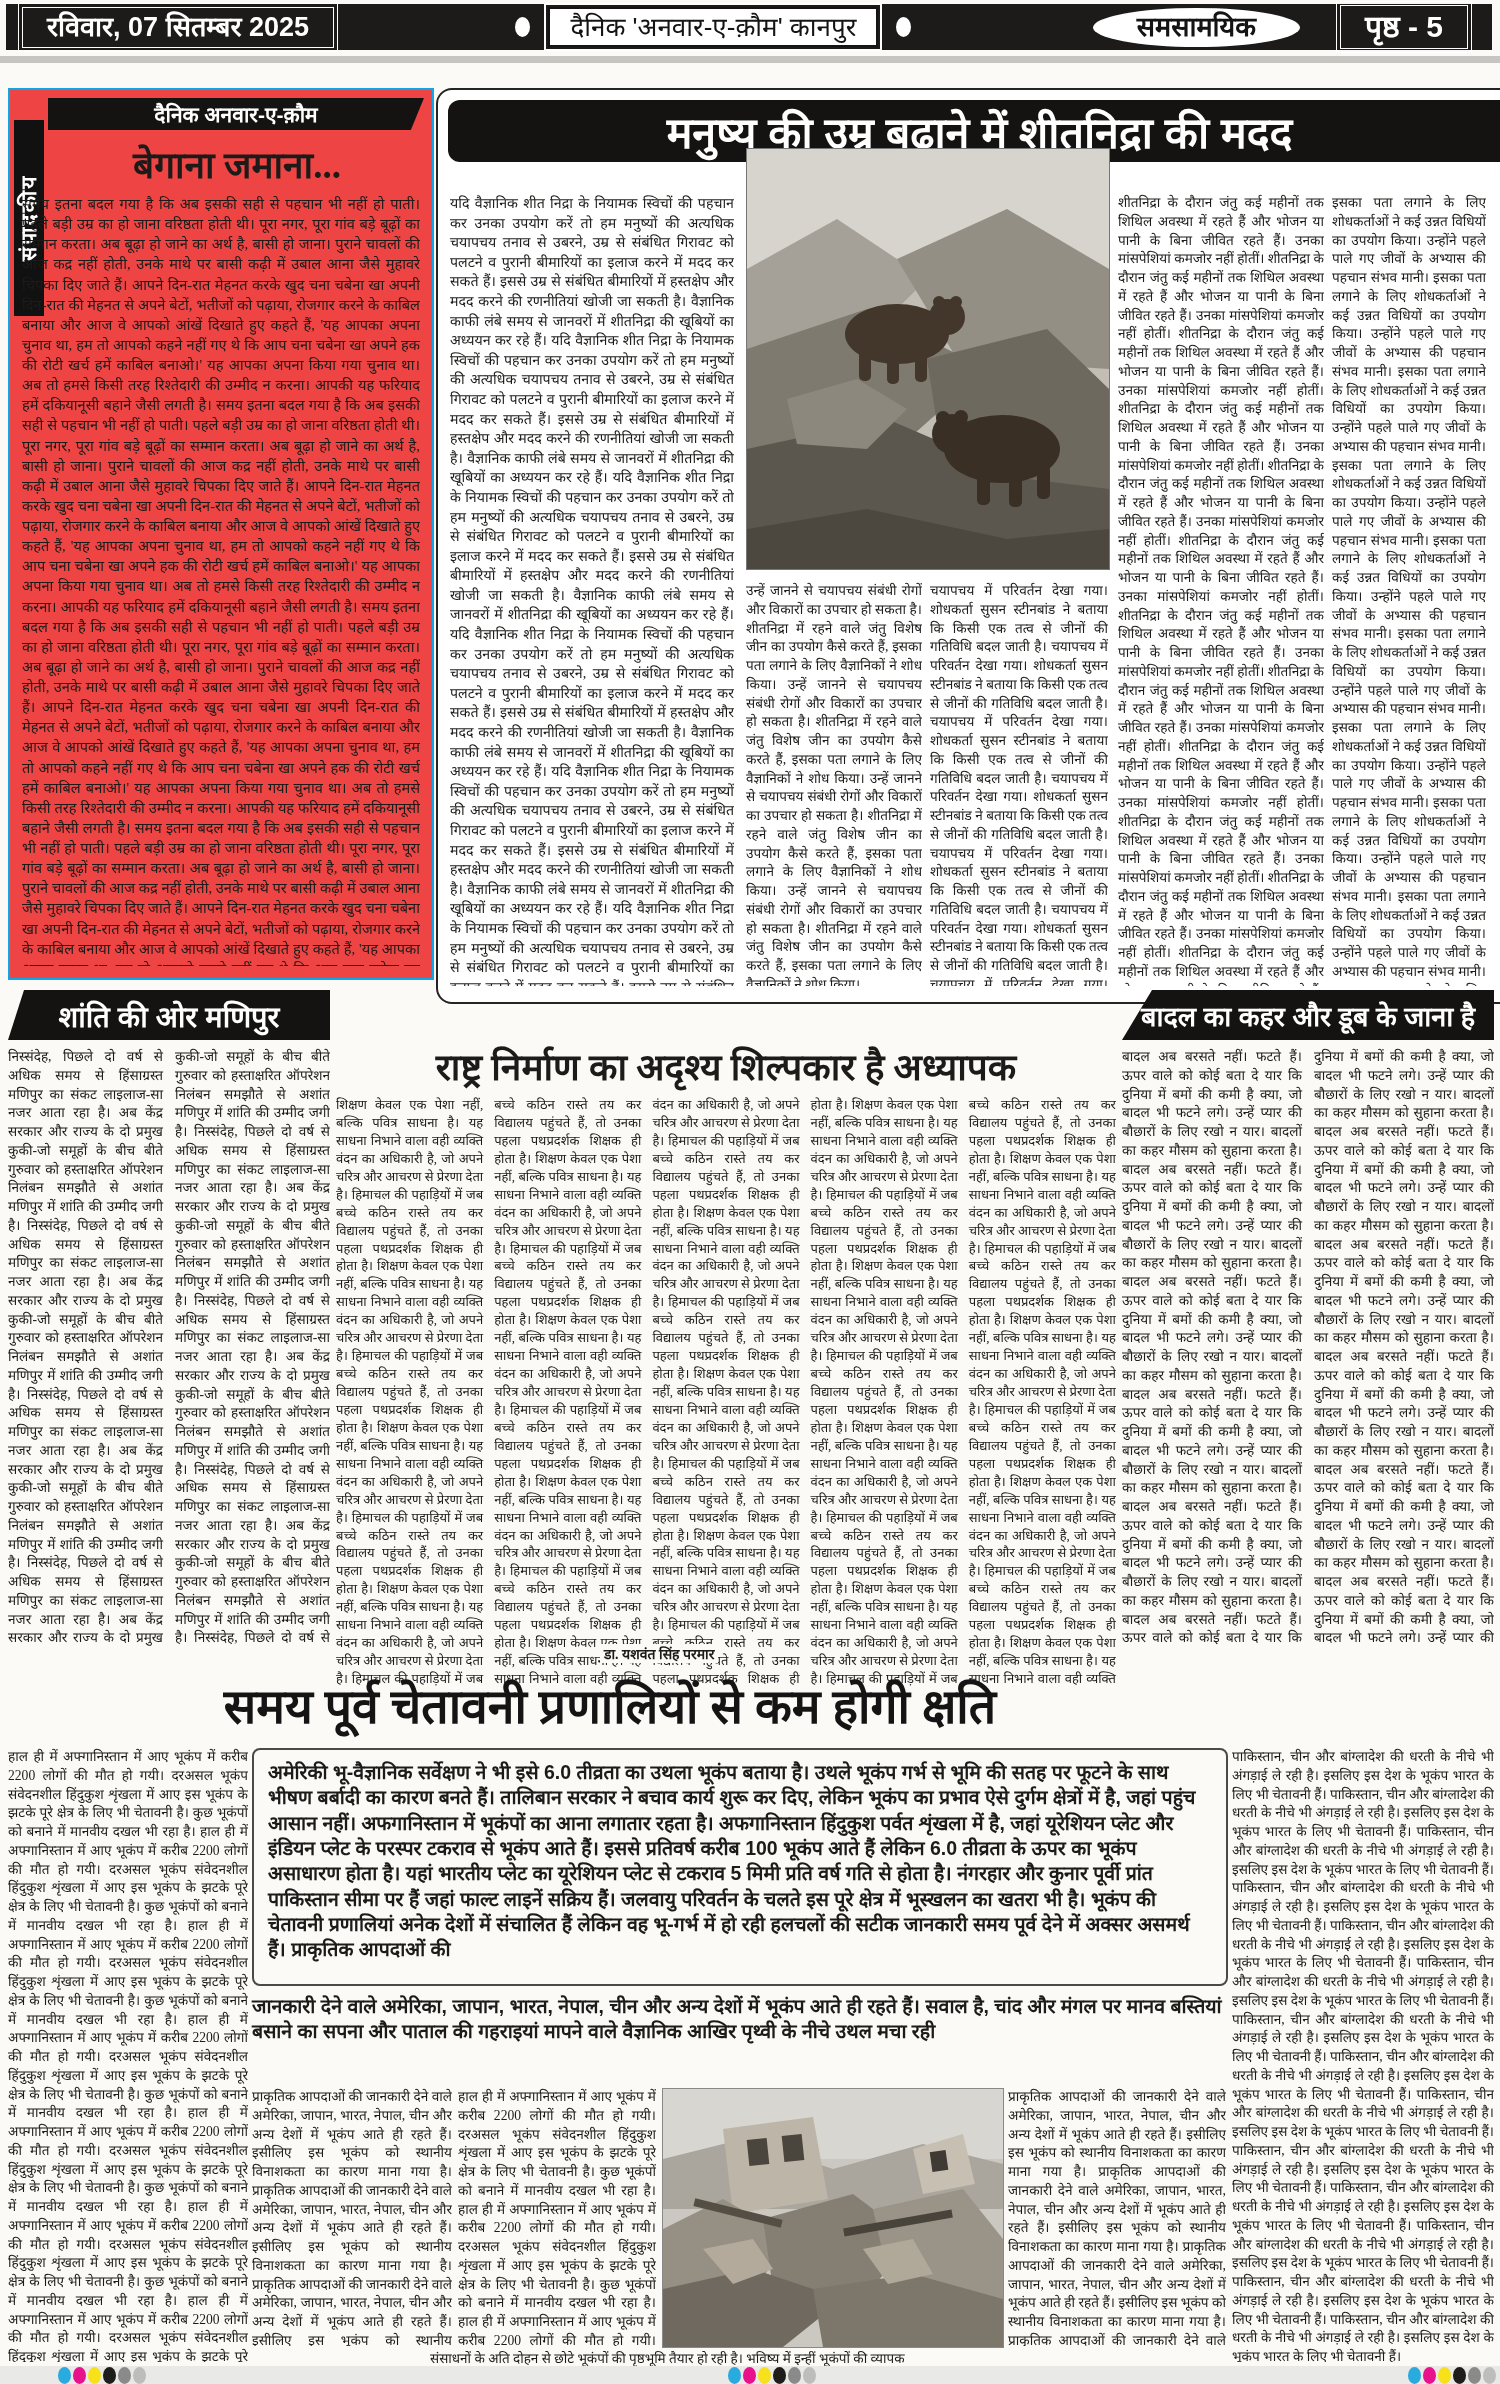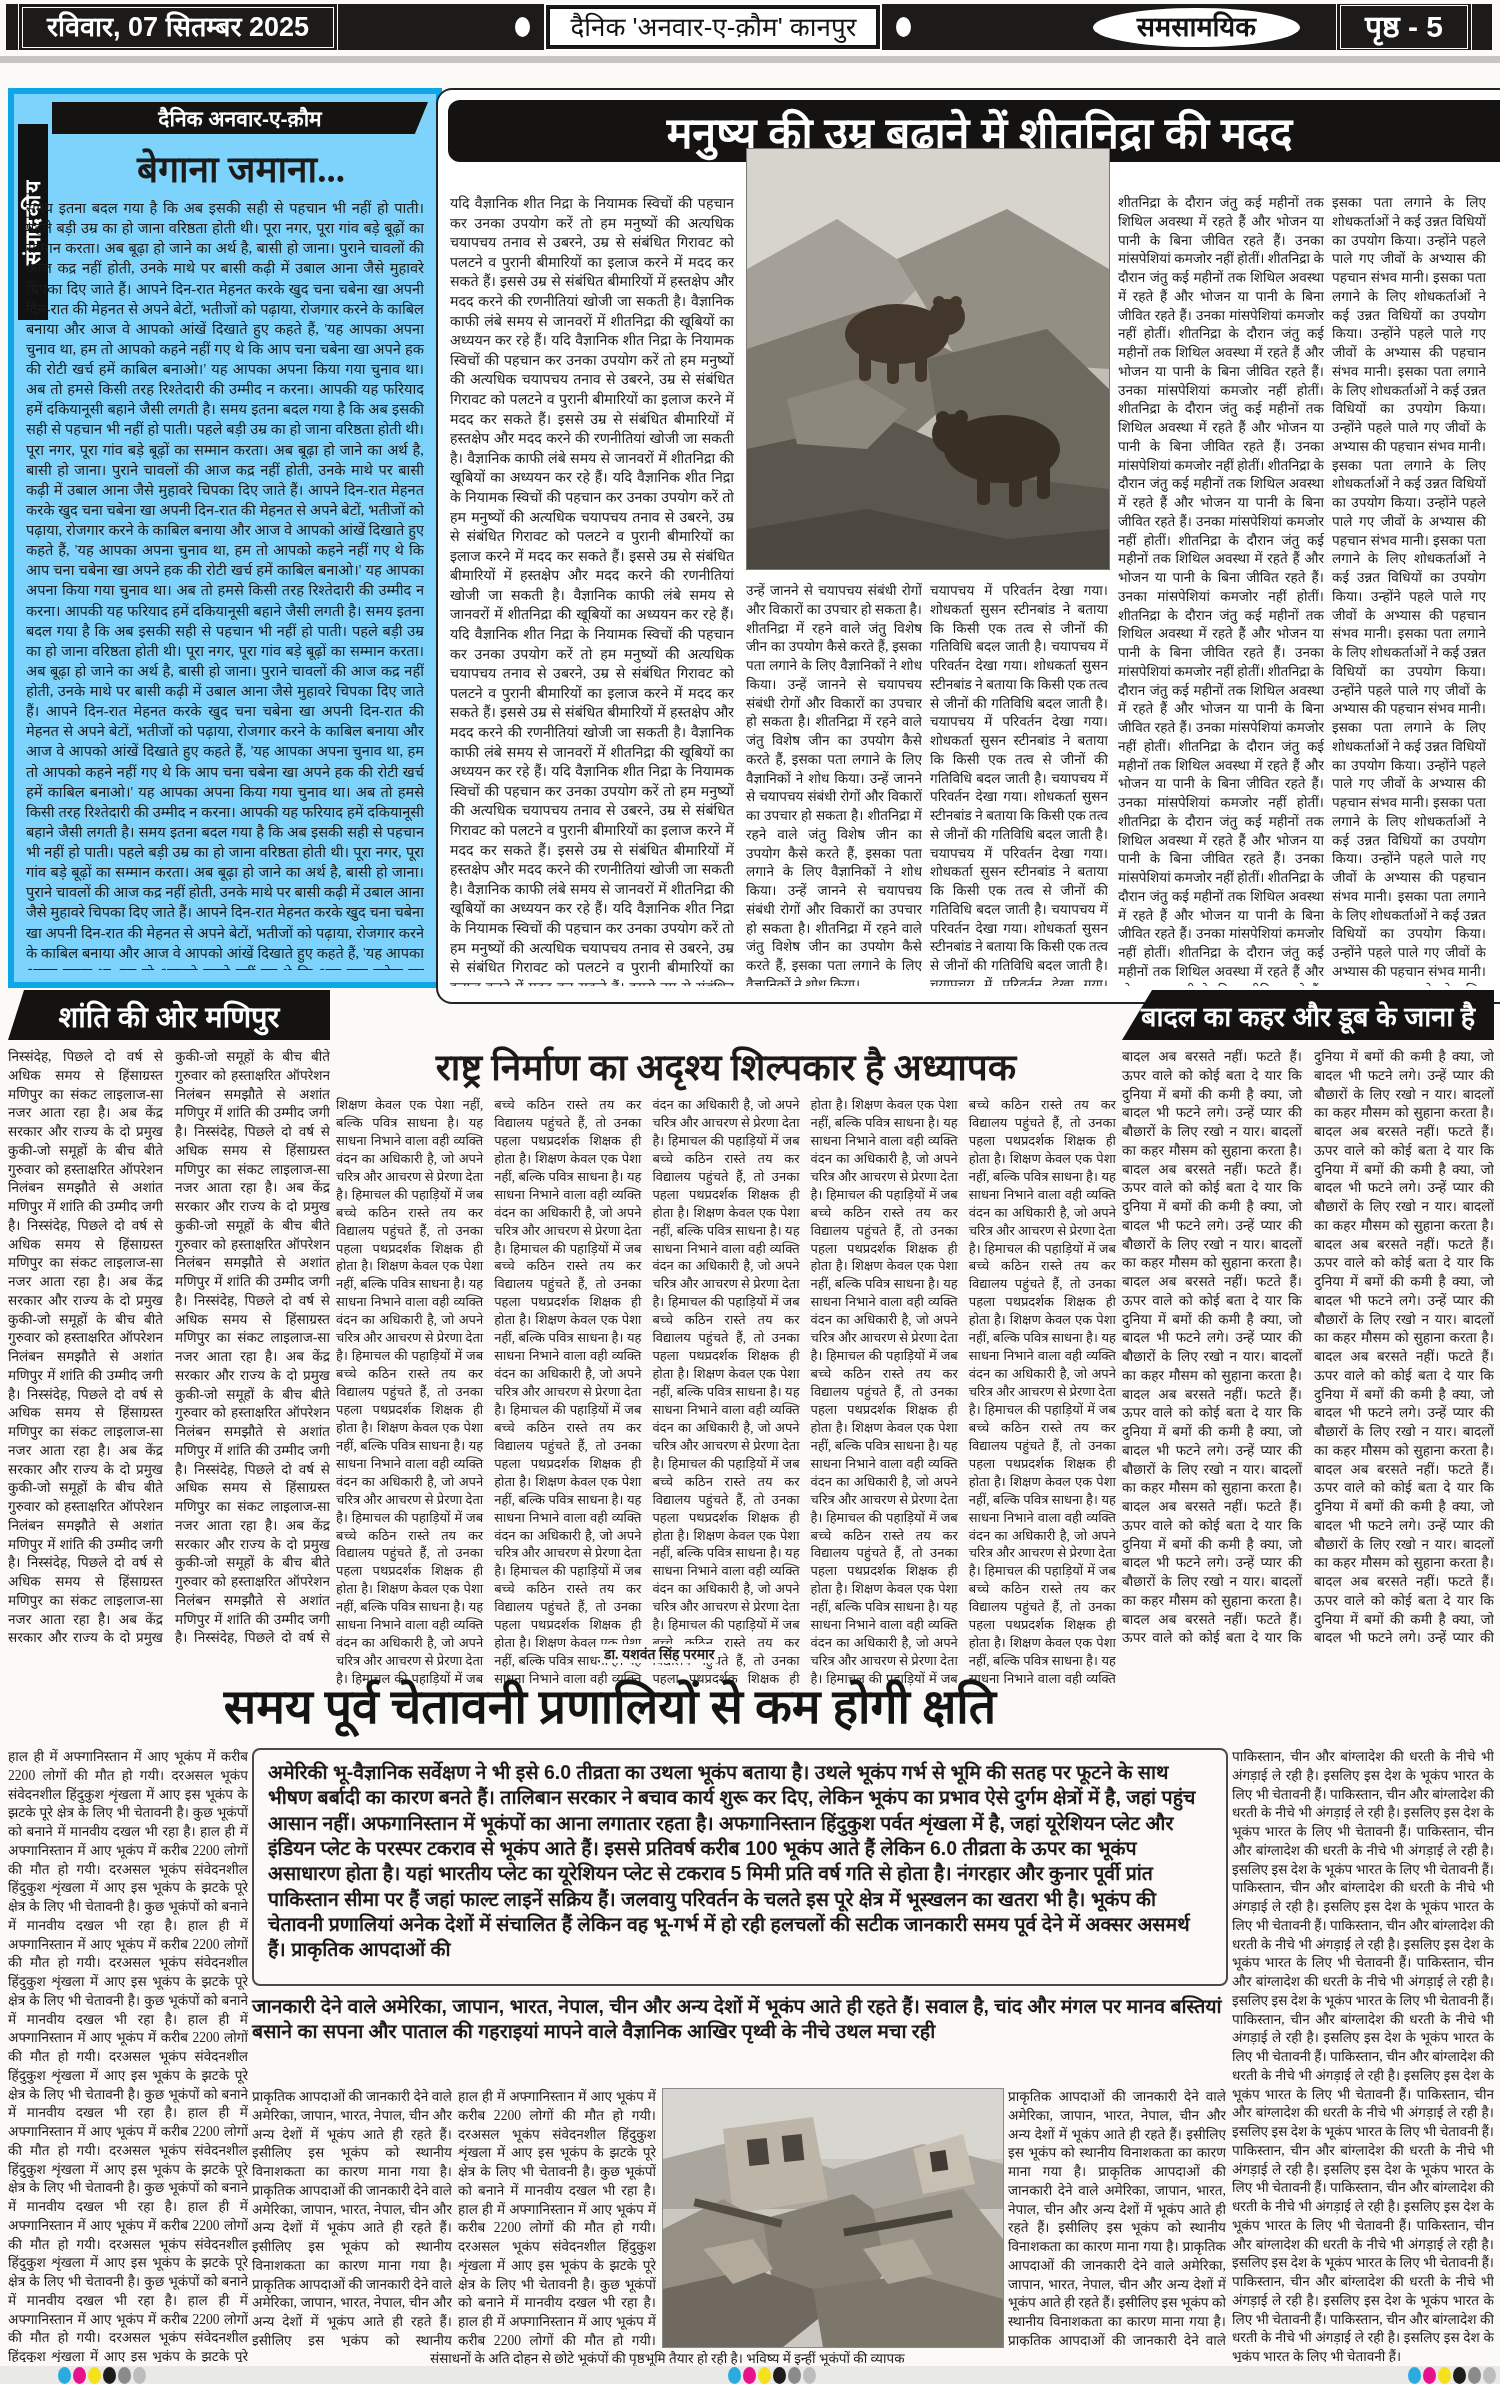--- a/index.html
+++ b/index.html
@@ -35,21 +35,21 @@
   
   .colj{
     text-align:justify;overflow:hidden;font-size:13.6px;line-height:1.38;
     word-break:break-word;
   }
   .banner{
     background:#141312;color:#fff;font-weight:bold;text-align:center;
     font-family:"Liberation Sans","DejaVu Sans",sans-serif;
   }
   
-  .edbox{position:absolute;left:8px;top:88px;width:422px;height:888px;border:6px solid #0ea5e9;background:#7dd3fc;}
+  .edbox{position:absolute;left:8px;top:88px;width:422px;height:888px;border:2px solid #0ea5e9;background:#ef4444;}
   .ed-vert{
     position:absolute;left:4px;top:30px;width:30px;height:196px;background:#111;
     color:#fff;font-weight:bold;font-size:21px;
     writing-mode:vertical-rl;transform:rotate(180deg);
     display:flex;align-items:center;justify-content:center;letter-spacing:2px;
   }
   .ed-kicker{
     position:absolute;left:38px;top:8px;right:8px;height:32px;
     font-size:21px;display:flex;align-items:center;justify-content:center;
     clip-path:polygon(0 0,100% 0,96.5% 100%,0 100%);

